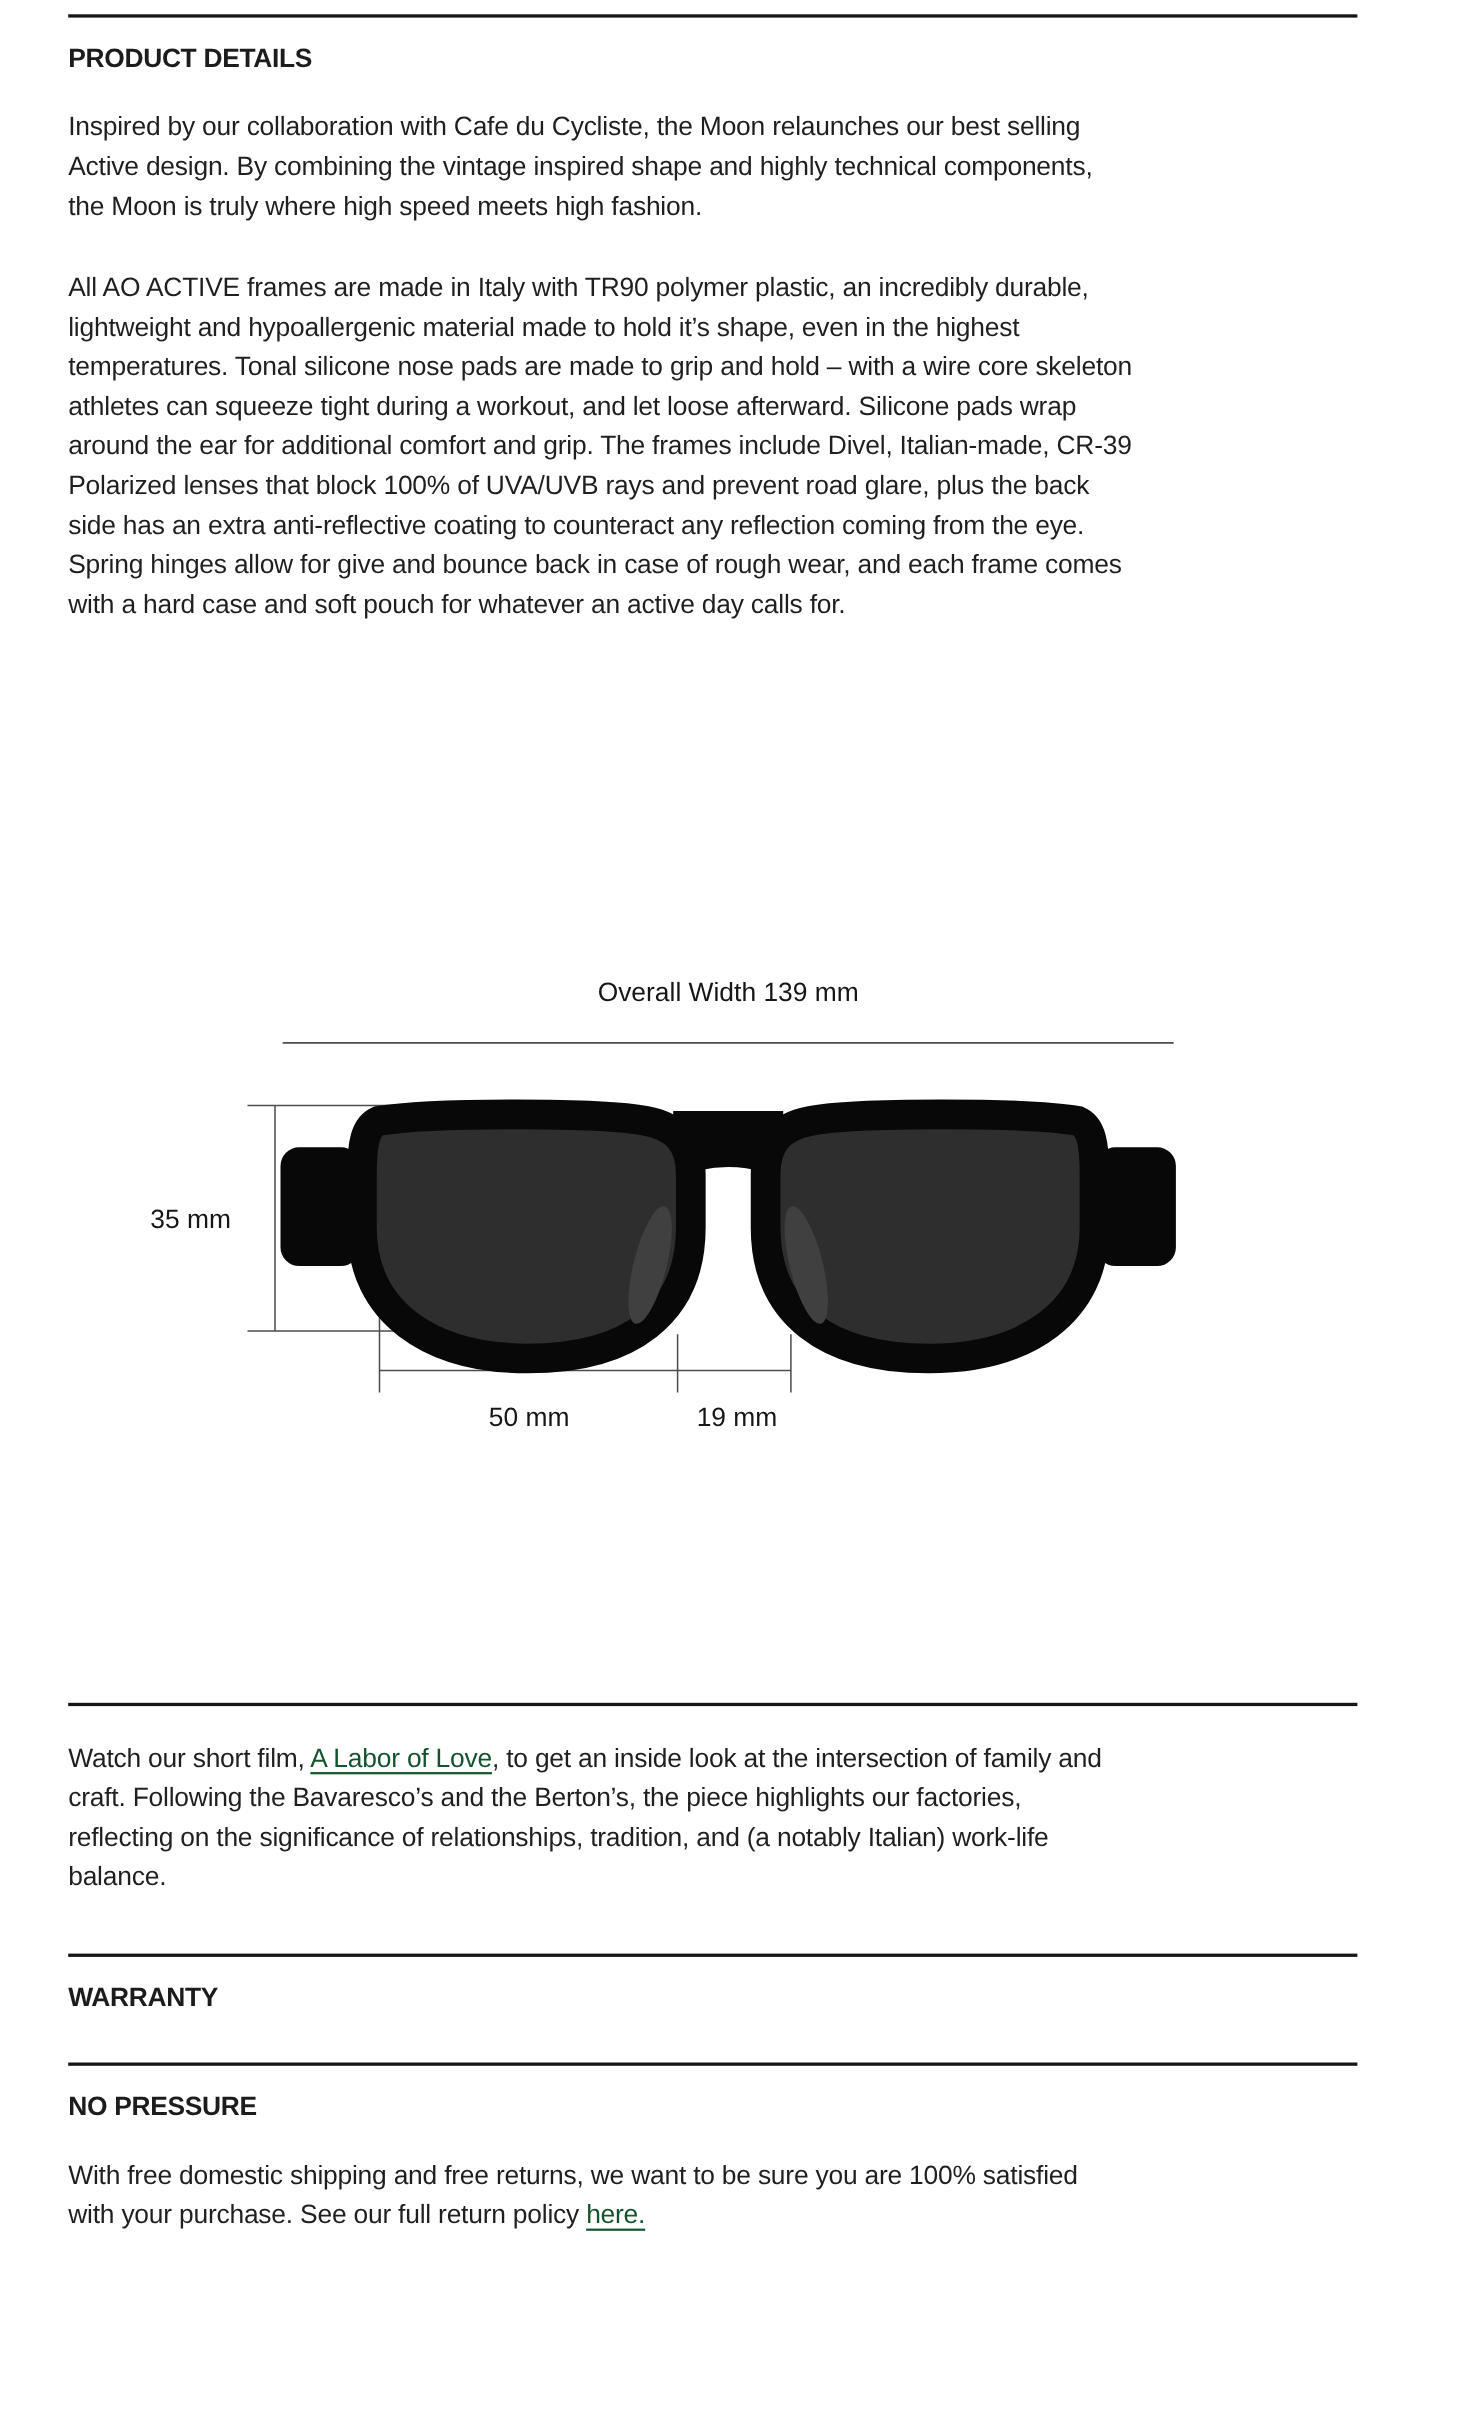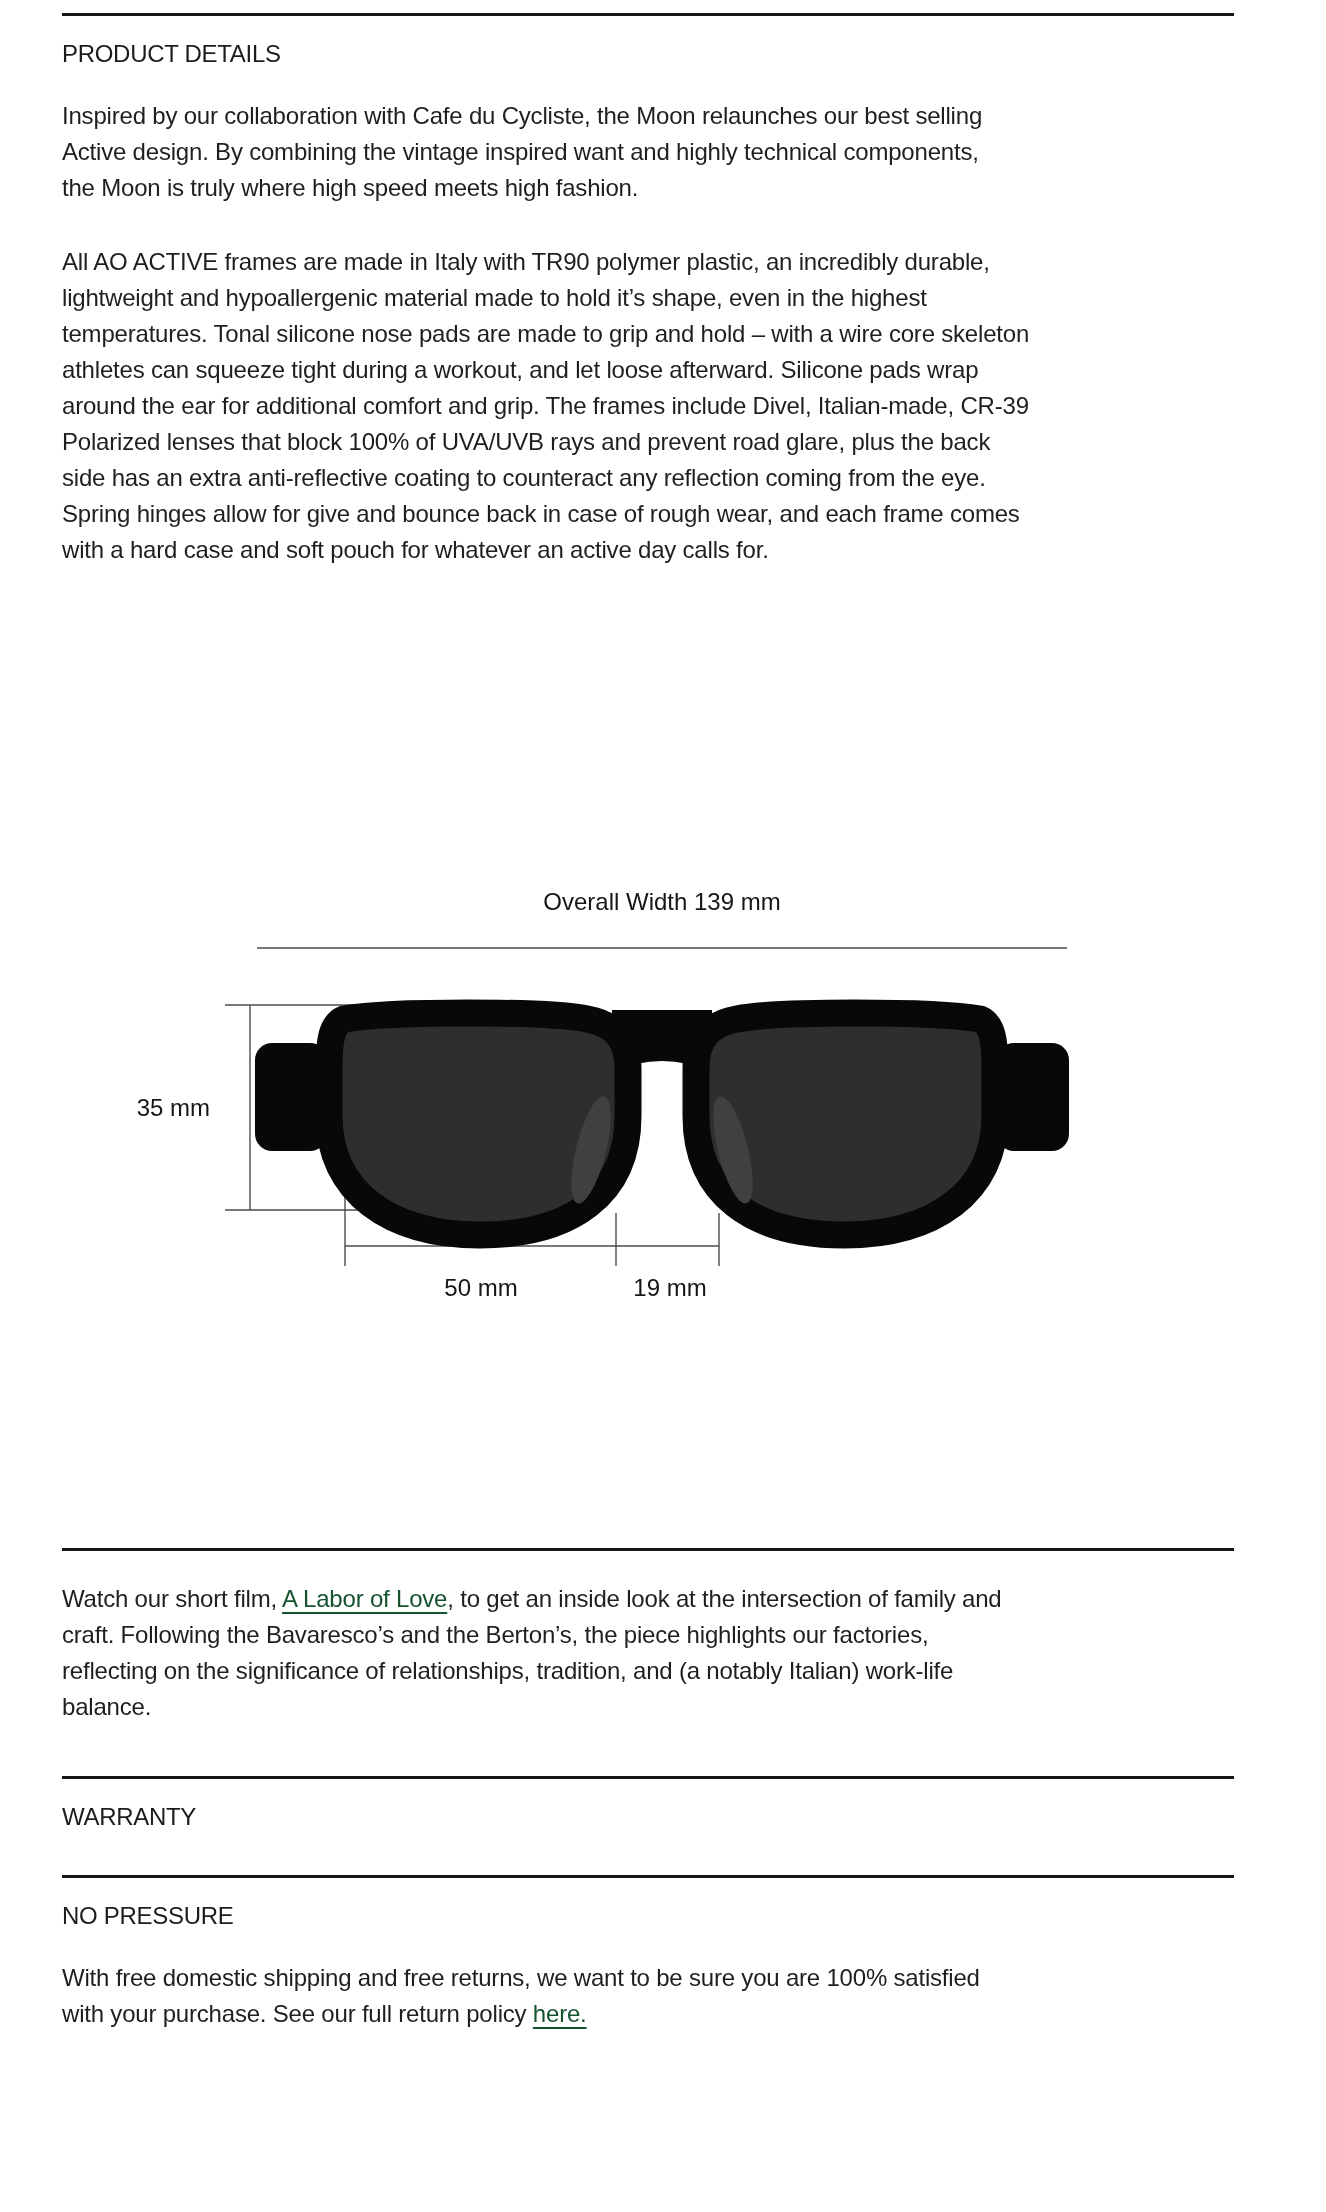--- a/index.html
+++ b/index.html
@@ -24,21 +24,21 @@
     margin: 0;
   }
   .divider.top { margin-top: 13px; }
   .divider.before-factory { margin-top: 230px; }
   .divider.before-warranty { margin-top: 51px; }
   .divider.before-nopressure { margin-top: 44px; }
   .section-heading {
     margin: 24px 0 0 0;
     font-size: 24px;
     line-height: 28px;
-    font-weight: 400;
+    font-weight: 700;
     letter-spacing: -0.3px;
     color: #1c1c1c;
   }
   .body-text {
     margin: 30px 0 0 0;
     font-size: 24px;
     line-height: 36px;
     letter-spacing: -0.2px;
     color: #1f1f1f;
     white-space: pre-line;
@@ -65,21 +65,21 @@
 </head>
 <body>
 
 <div class="page">
 
   <hr class="divider top">
 
   <h2 class="section-heading">PRODUCT DETAILS</h2>
 
   <p class="body-text">Inspired by our collaboration with Cafe du Cycliste, the Moon relaunches our best selling
-Active design. By combining the vintage inspired want and highly technical components,
+Active design. By combining the vintage inspired shape and highly technical components,
 the Moon is truly where high speed meets high fashion.</p>
 
   <p class="body-text second">All AO ACTIVE frames are made in Italy with TR90 polymer plastic, an incredibly durable,
 lightweight and hypoallergenic material made to hold it’s shape, even in the highest
 temperatures. Tonal silicone nose pads are made to grip and hold – with a wire core skeleton
 athletes can squeeze tight during a workout, and let loose afterward. Silicone pads wrap
 around the ear for additional comfort and grip. The frames include Divel, Italian-made, CR-39
 Polarized lenses that block 100% of UVA/UVB rays and prevent road glare, plus the back
 side has an extra anti-reflective coating to counteract any reflection coming from the eye.
 Spring hinges allow for give and bounce back in case of rough wear, and each frame comes

